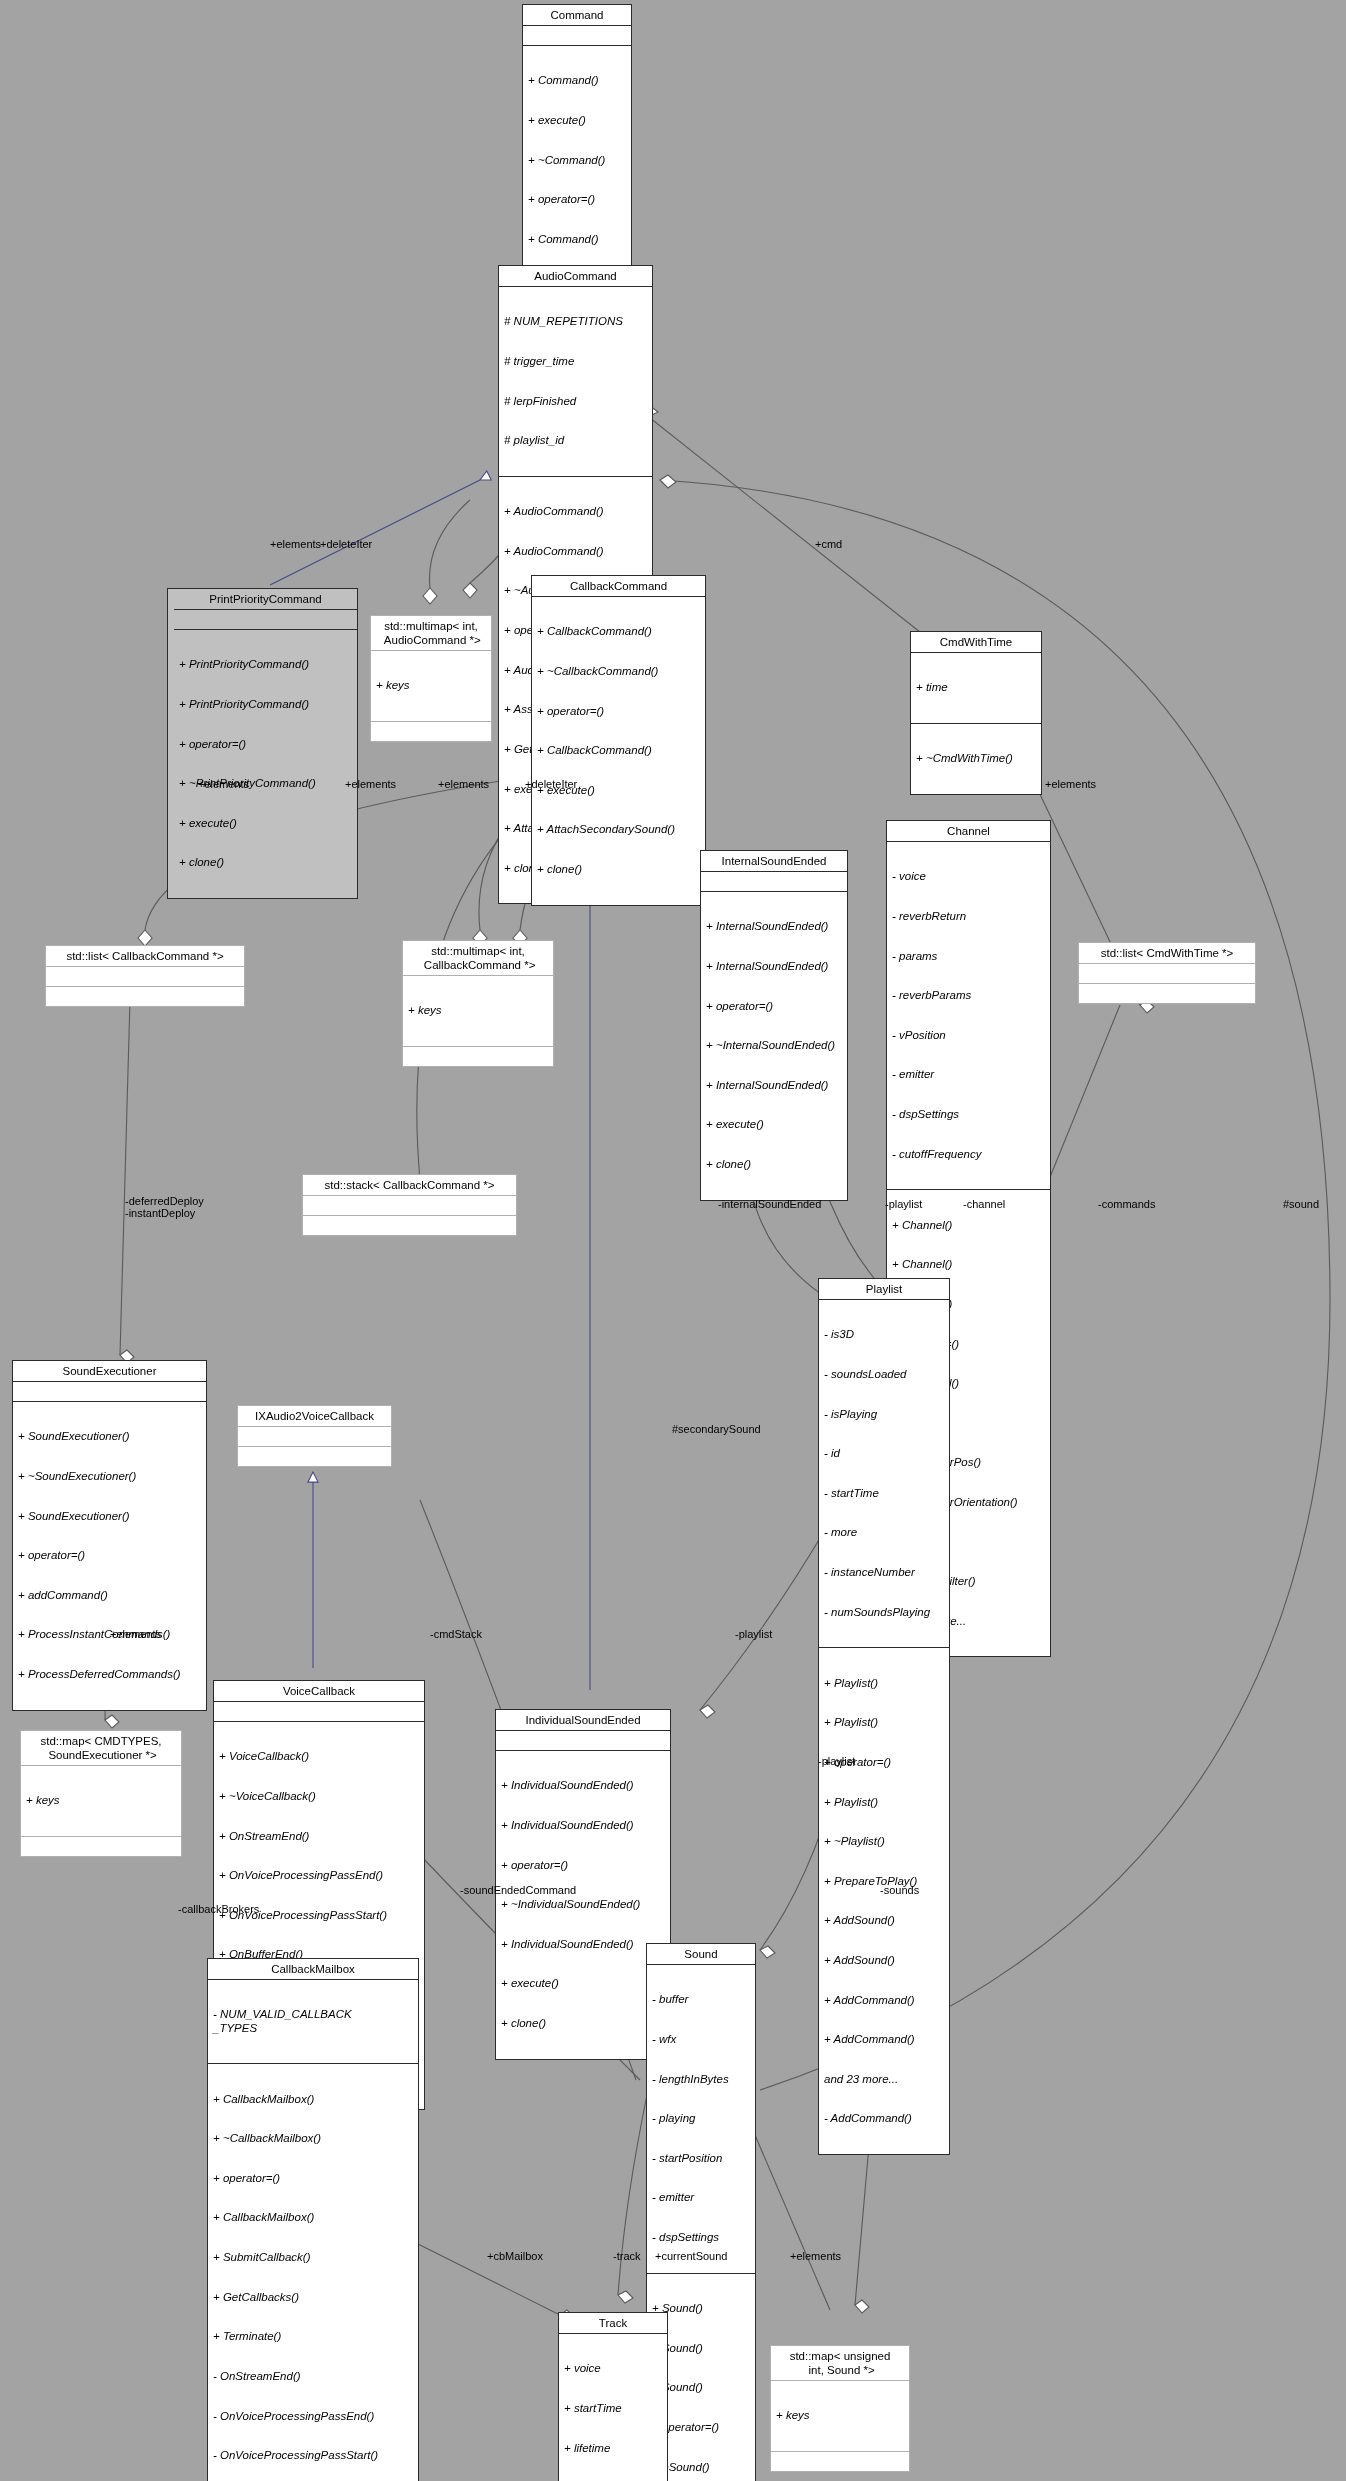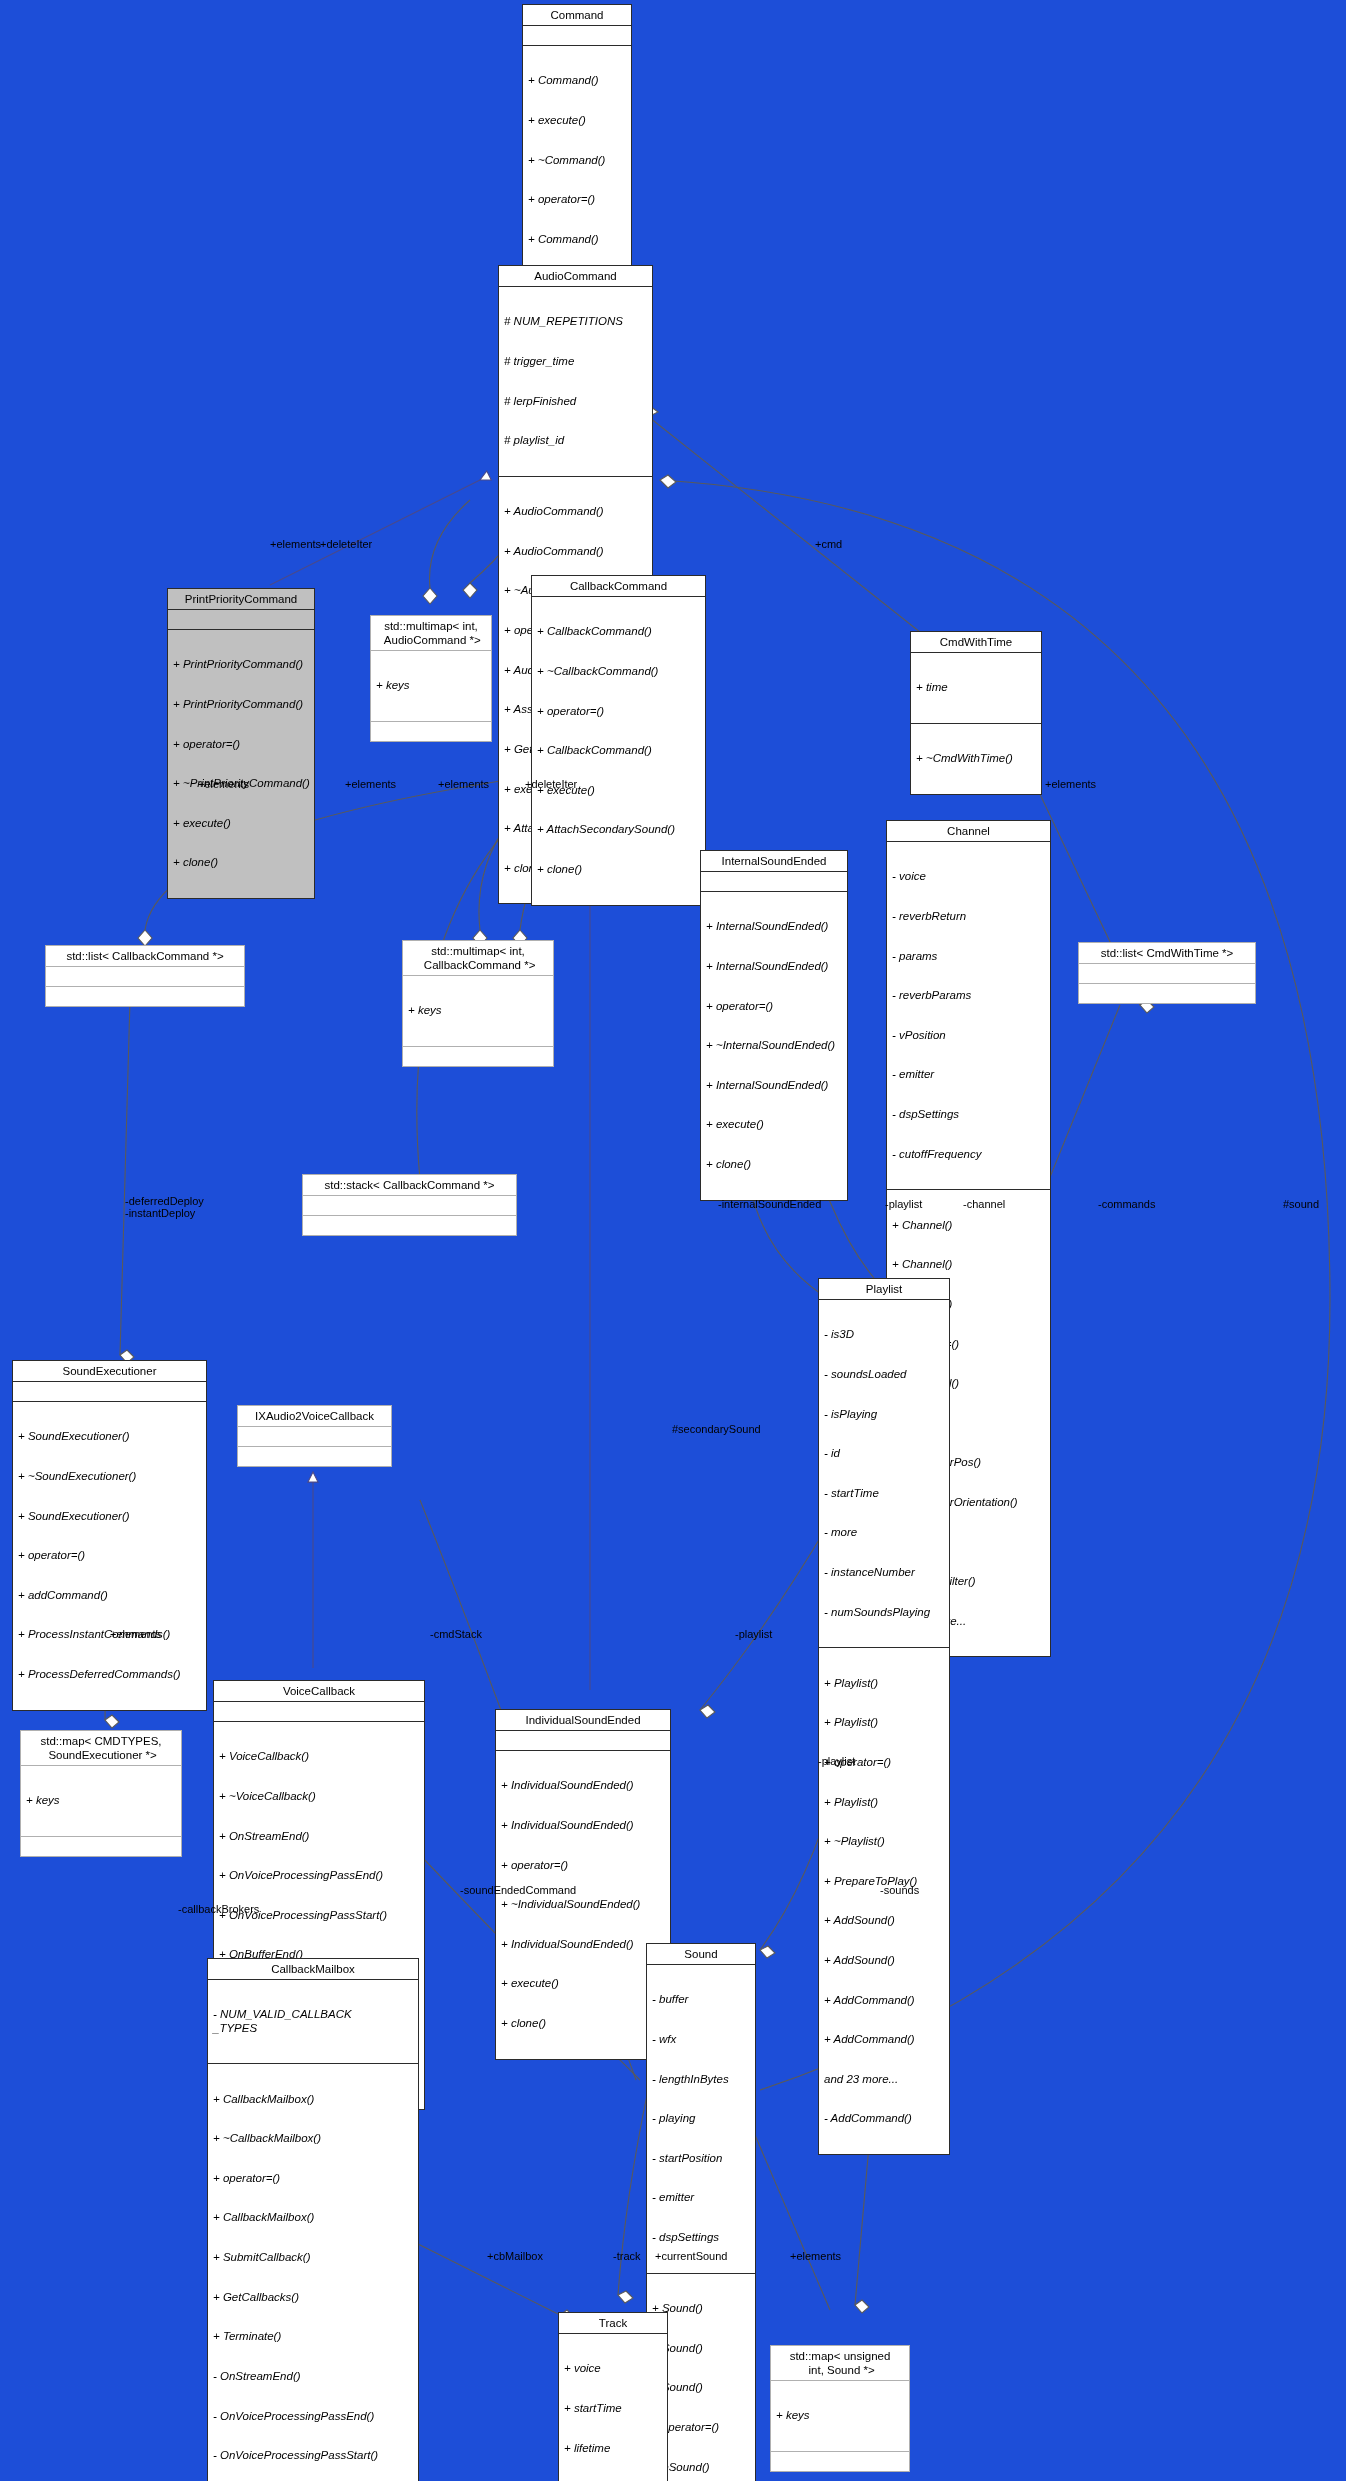--- a/index.html
+++ b/index.html
@@ -1,17 +1,17 @@
 <!DOCTYPE html>
 <html><head>
 <meta charset="utf-8">
 <style>
   html,body{margin:0;padding:0;background:#ffffff;}
   body{font-family:"Liberation Sans",sans-serif;}
-  #canvas{position:relative;width:1346px;height:2481px;background:#1d4ed8;overflow:hidden;}
+  #canvas{position:relative;width:1346px;height:2481px;background:#a3a3a3;overflow:hidden;}
   svg.edges{position:absolute;left:0;top:0;width:1346px;height:2481px;pointer-events:none;}
 
   .uml{position:absolute;box-sizing:border-box;background:#fff;border:1px solid #2b2b2b;}
   .uml.thin{border:1px solid #b0b0b0;}
   .uml.hl{background:#c0c0c0;}
   .uml .title{text-align:center;font-size:11.5px;line-height:14px;padding:3px 4px;color:#000;
                border-bottom:1px solid #2b2b2b;white-space:pre;}
   .uml.thin .title{border-bottom:1px solid #b0b0b0;}
   .uml .attrs,.uml .ops{padding:2px 5px;font-size:11.5px;line-height:13.2px;color:#000;white-space:pre;font-style:italic;}
   .uml .attrs{border-bottom:1px solid #2b2b2b;}
@@ -143,21 +143,21 @@
       <div class="row">+ operator=()</div>
       <div class="row">+ AudioCommand()</div>
       <div class="row">+ AssignPlaylistID()</div>
       <div class="row">+ GetID()</div>
       <div class="row">+ execute()</div>
       <div class="row">+ AttachSound()</div>
       <div class="row">+ clone()</div>
     </div>
   </div>
 
-  <div class="uml hl" style="left:167px;top:588px;width:148px;">
+  <div class="uml hl" style="left:167px;top:588px;width:191px;padding-left:6px;">
     <div class="title">PrintPriorityCommand</div>
     <div class="attrs empty"></div>
     <div class="ops">
       <div class="row">+ PrintPriorityCommand()</div>
       <div class="row">+ PrintPriorityCommand()</div>
       <div class="row">+ operator=()</div>
       <div class="row">+ ~PrintPriorityCommand()</div>
       <div class="row">+ execute()</div>
       <div class="row">+ clone()</div>
     </div>

